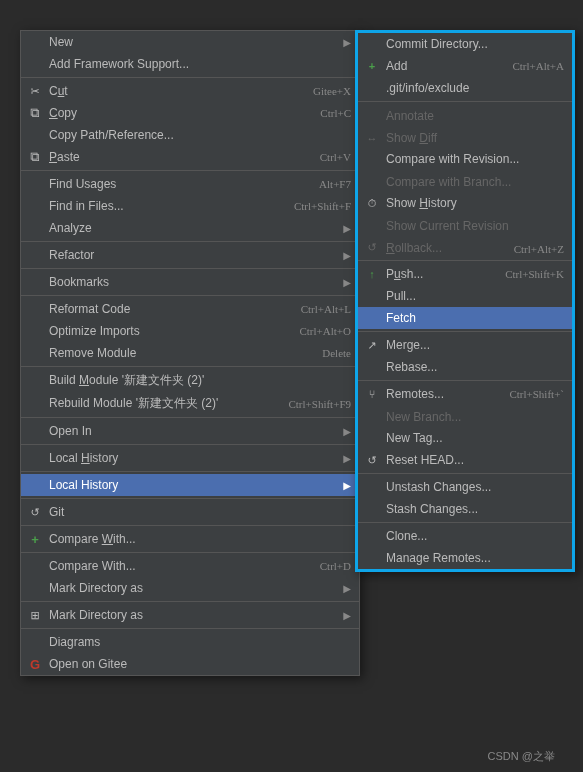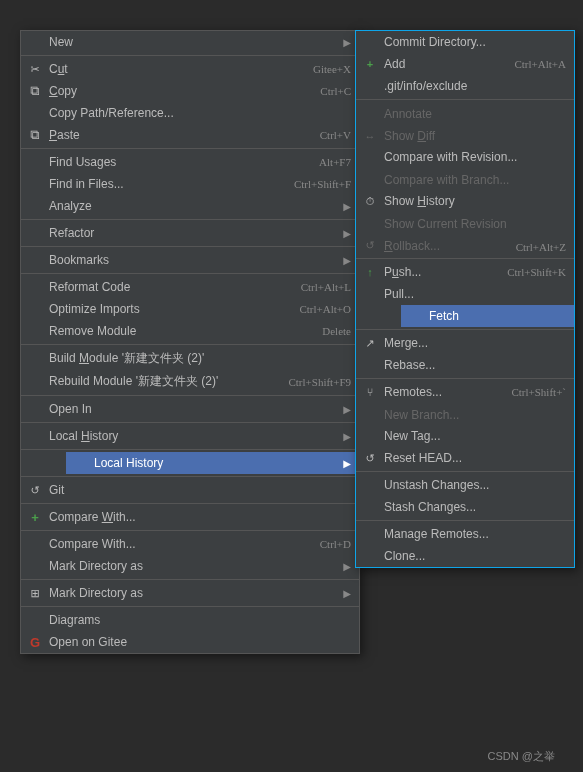--- a/index.html
+++ b/index.html
@@ -44,21 +44,20 @@
       color: #bbbbbb;
       position: relative;
       white-space: nowrap;
       min-height: 22px;
       gap: 28px;
     }
 
     .menu-item.active {
       background: #4b6eaf;
       color: #ffffff;
-      margin-left: 45px;
     }
 
     .menu-item.disabled {
       color: #666666;
       cursor: default;
       align-items: flex-end;
     }
 
     .menu-item .icon {
       position: absolute;
@@ -100,21 +99,21 @@
       text-decoration: underline;
     }
 
     
     .submenu {
       position: absolute;
       top: 478px;
       left: 355px;
       width: 220px;
       background: #3c3f41;
-      border: 1px solid #0ea5e9;
+      border: 3px solid #0ea5e9;
       box-shadow: 3px 3px 10px rgba(0,0,0,0.5);
       z-index: 20;
     }
 
     .submenu .menu-item {
       padding-left: 28px;
     }
 
     .submenu .menu-item .icon {
       left: 6px;
@@ -129,20 +128,23 @@
 
 <div class="background-panel"></div>
 
 <div class="context-menu">
 
   <div class="menu-item">
     <span class="menu-item-label">New</span>
     <span class="arrow">▶</span>
   </div>
 
+  <div class="menu-item">
+    <span class="menu-item-label">Add Framework Support...</span>
+  </div>
 
   <div class="menu-separator"></div>
 
   <div class="menu-item">
     <span class="icon">✂</span>
     <span class="menu-item-label">C<span class="underline">u</span>t</span>
     <span class="shortcut">Gitee+X</span>
   </div>
 
   <div class="menu-item">
@@ -395,22 +397,22 @@
     <span class="menu-item-label">Unstash Changes...</span>
   </div>
 
   <div class="menu-item">
     <span class="menu-item-label">Stash Changes...</span>
   </div>
 
   <div class="menu-separator"></div>
 
   <div class="menu-item">
+    <span class="menu-item-label">Clone...</span>
+  </div>
+
+  <div class="menu-item">
     <span class="menu-item-label">Manage Remotes...</span>
   </div>
 
-  <div class="menu-item">
-    <span class="menu-item-label">Clone...</span>
-  </div>
-
 </div>
 
 <div style="position:absolute; bottom:8px; right:28px; color:#888; font-size:11px;">CSDN @之举</div>
 
 </body></html>

